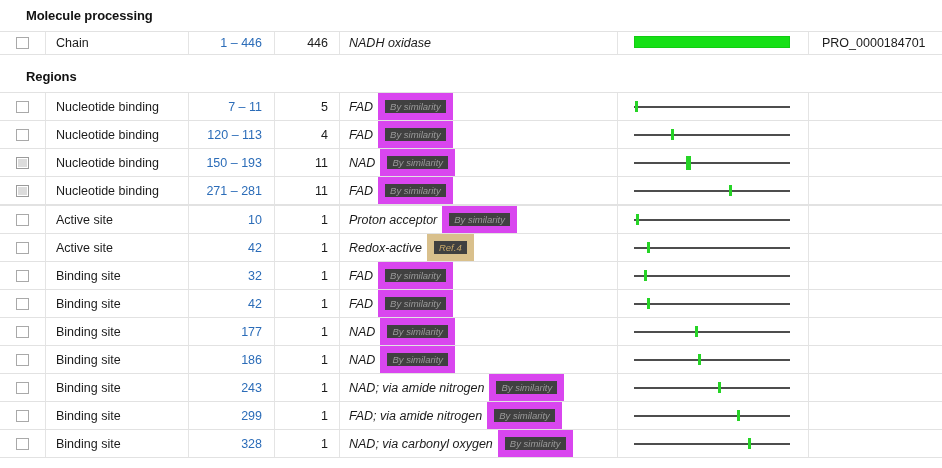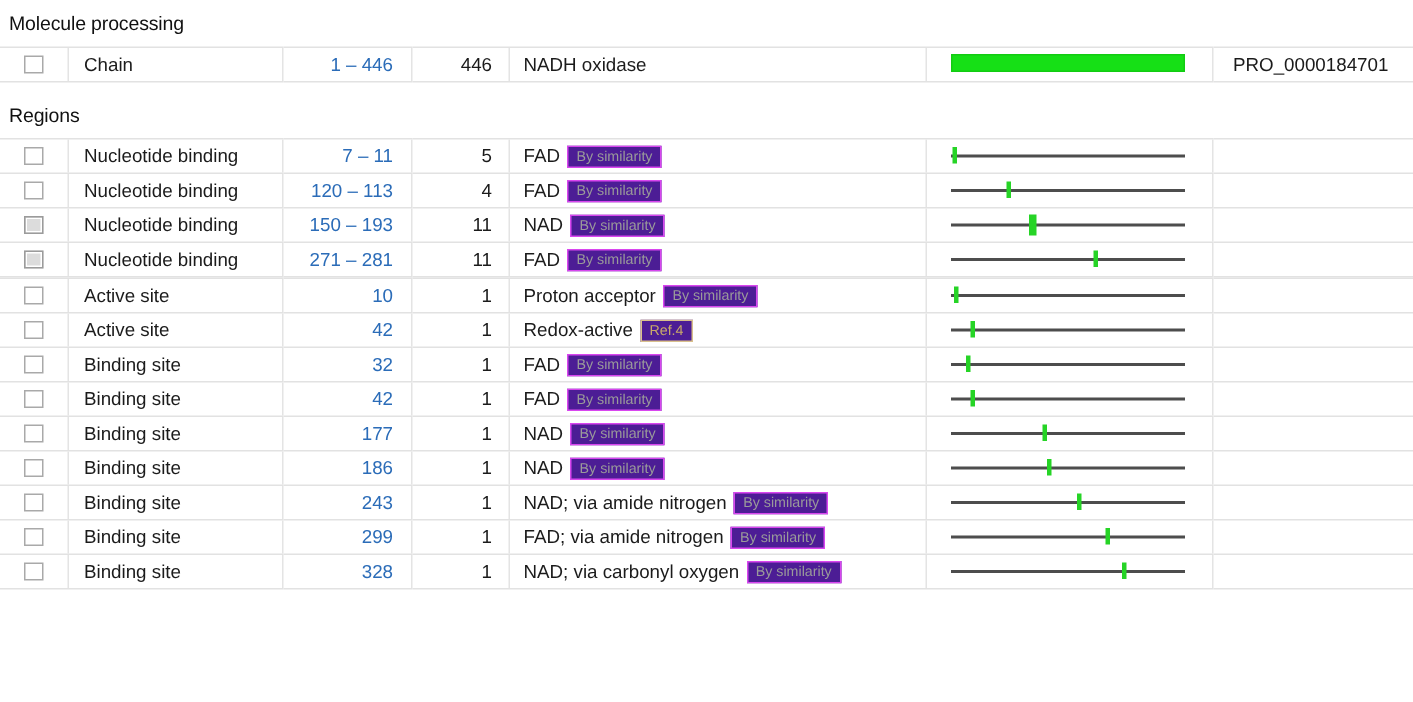--- a/index.html
+++ b/index.html
@@ -21,24 +21,24 @@
   .page {
     position: relative;
     width: 942px;
     height: 468px;
     box-sizing: border-box;
     padding: 0;
   }
 
   
   .section-title {
-    font-weight: normal;
+    font-weight: bold;
     font-size: 13px;
     color: #111111;
-    padding-left: 6px;
+    padding-left: 26px;
     letter-spacing: -0.1px;
   }
   .section-title.first { padding-top: 2px; }
 
   
   table.ftable {
     border-collapse: collapse;
     table-layout: fixed;
     width: 920px;
     margin-left: 0;
@@ -50,21 +50,21 @@
     vertical-align: middle;
     height: 22px;
     background: #ffffff;
   }
 
   
   .c-check  { width: 45px; }
   .c-key    { width: 142px; }
   .c-pos    { width: 85px; }
   .c-len    { width: 64px; }
-  .c-desc   { width: 277px; }
+  .c-desc   { width: 277px; font-style: italic; }
   .c-graph  { width: 190px; }
   .c-id     { width: 137px; }
 
   
   .sep-l { border-left: 1px solid #e4e4e4; }
 
   
   .cb-wrap {
     display: flex;
     align-items: center;
@@ -123,23 +123,23 @@
     white-space: nowrap;
   }
 
   
   .badge {
     display: inline-block;
     font-size: 9.5px;
     line-height: 11px;
     padding: 1px 5px 1px 5px;
     margin-left: 5px;
-    border: 1px solid #d946ef;
+    border: 7px solid #d946ef;
     color: #9a9a9a;
-    background: #4c1d95;
+    background: #404040;
     vertical-align: 1px;
     white-space: nowrap;
     font-family: "Liberation Sans", sans-serif;
   }
   .badge.ref {
     border-color: #d9c08c;
     color: #c9a96a;
   }
 
   

